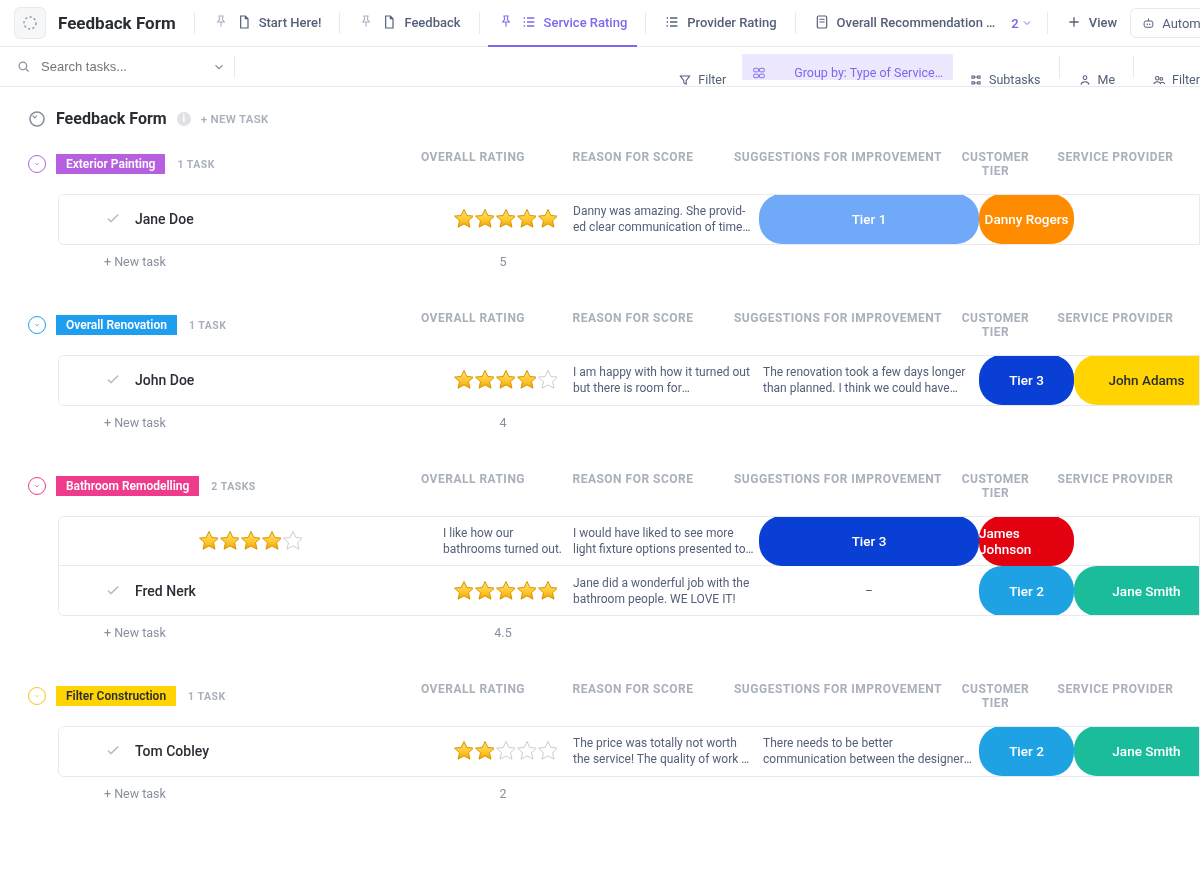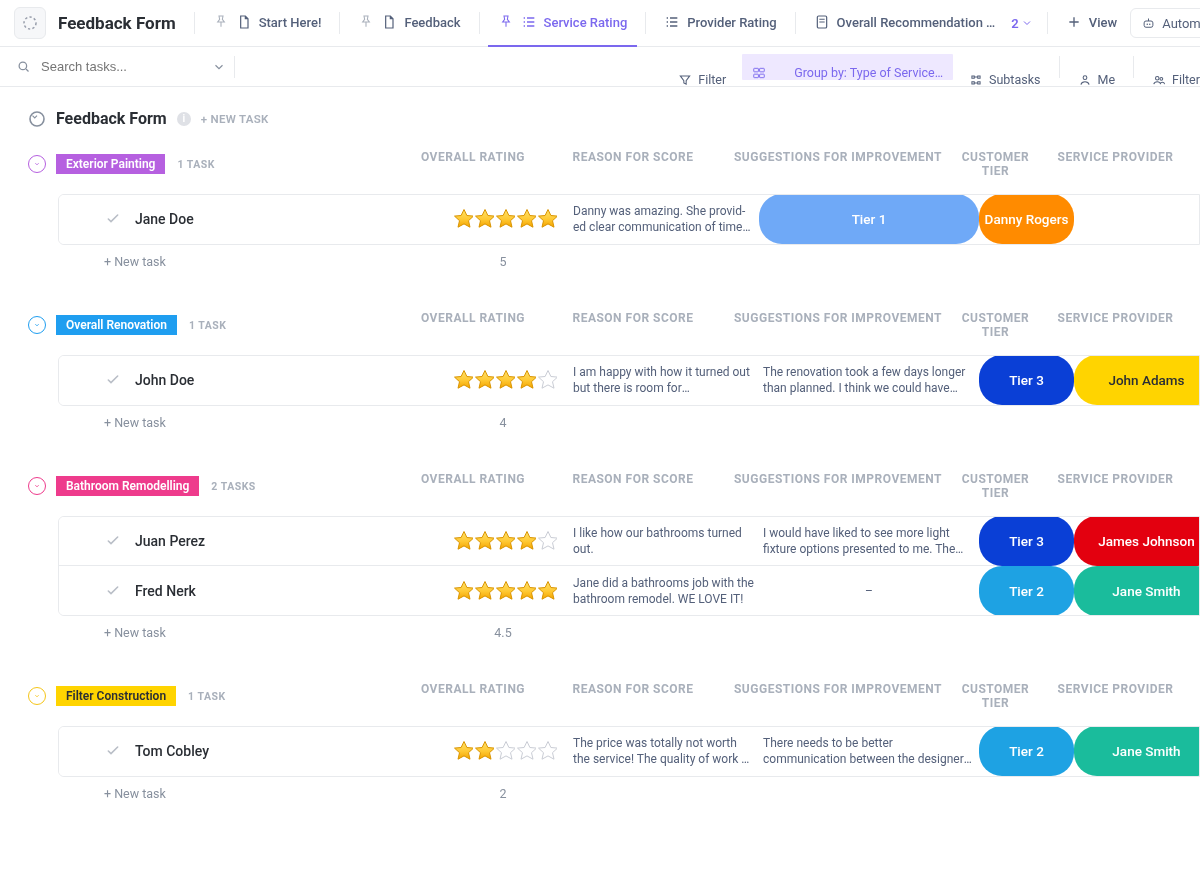--- a/index.html
+++ b/index.html
@@ -454,28 +454,20 @@
         <span class="gcount">2 TASKS</span>
       </div>
       <div class="colhead">OVERALL RATING</div>
       <div class="colhead">REASON FOR SCORE</div>
       <div class="colhead">SUGGESTIONS FOR IMPROVEMENT</div>
       <div class="colhead">CUSTOMER TIER</div>
       <div class="colhead">SERVICE PROVIDER</div>
     </div>
     <div class="rows-indent">
           <div class="row">
-      <div class="name">
-        <span class="ico check">
-                <svg width="16" height="16">
-                  <use href="#i-check"></use>
-                </svg>
-              </span>
-        <span>Juan Perez</span>
-      </div>
       <div class="stars">
               <span class="star"><svg>
                   <path d="M12 2.5l2.9 6 6.6.6-5 4.6 1.5 6.5L12 16.9 6 20.2l1.5-6.5-5-4.6 6.6-.6z" fill="url(#goldg)" stroke="#d99400" stroke-width="1"></path>
                 </svg></span>
               <span class="star"><svg>
                   <path d="M12 2.5l2.9 6 6.6.6-5 4.6 1.5 6.5L12 16.9 6 20.2l1.5-6.5-5-4.6 6.6-.6z" fill="url(#goldg)" stroke="#d99400" stroke-width="1"></path>
                 </svg></span>
               <span class="star"><svg>
                   <path d="M12 2.5l2.9 6 6.6.6-5 4.6 1.5 6.5L12 16.9 6 20.2l1.5-6.5-5-4.6 6.6-.6z" fill="url(#goldg)" stroke="#d99400" stroke-width="1"></path>
                 </svg></span>
@@ -510,21 +502,21 @@
               <span class="star"><svg>
                   <path d="M12 2.5l2.9 6 6.6.6-5 4.6 1.5 6.5L12 16.9 6 20.2l1.5-6.5-5-4.6 6.6-.6z" fill="url(#goldg)" stroke="#d99400" stroke-width="1"></path>
                 </svg></span>
               <span class="star"><svg>
                   <path d="M12 2.5l2.9 6 6.6.6-5 4.6 1.5 6.5L12 16.9 6 20.2l1.5-6.5-5-4.6 6.6-.6z" fill="url(#goldg)" stroke="#d99400" stroke-width="1"></path>
                 </svg></span>
               <span class="star"><svg>
                   <path d="M12 2.5l2.9 6 6.6.6-5 4.6 1.5 6.5L12 16.9 6 20.2l1.5-6.5-5-4.6 6.6-.6z" fill="url(#goldg)" stroke="#d99400" stroke-width="1"></path>
                 </svg></span>
             </div>
-      <div class="cell">Jane did a bathrooms job with the bathroom remodel. WE LOVE IT!</div>
+      <div class="cell">Jane did a wonderful job with the bathroom people. WE LOVE IT!</div>
       <div class="cell center">–</div>
       <div class="tier" style="background:#1ea2e3">Tier 2</div>
       <div class="prov" style="background:#1abc9c;color:#fff">Jane Smith</div>
     </div>
         </div>
     <div class="footer" style="margin-left:30px;">
       <div class="nt">+ New task</div>
       <div class="avg">4.5</div>
       <div></div>
           <div></div>

